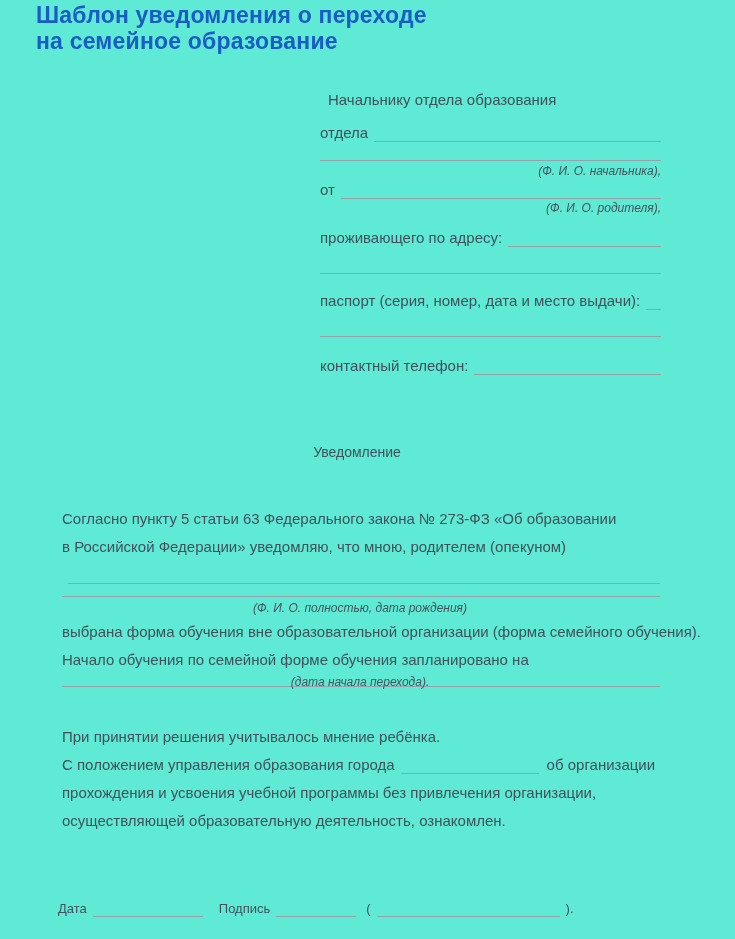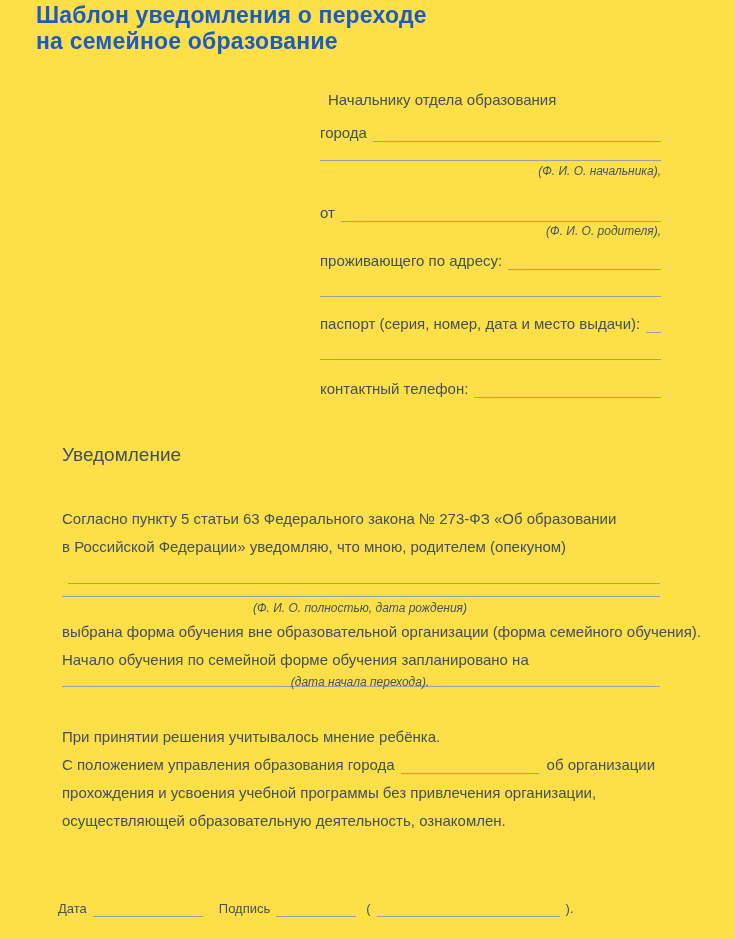--- a/index.html
+++ b/index.html
@@ -1,21 +1,21 @@
 <!DOCTYPE html>
 <html><head>
 <meta charset="utf-8">
 <style>
   html,body{margin:0;padding:0;background:#ffffff;}
   body{
     width:735px;height:939px;
     font-family:"Liberation Sans", sans-serif;
     color:#42505e;
   }
-  .page{position:relative;width:735px;height:939px;background:#fde047;overflow:hidden;}
+  .page{position:relative;width:735px;height:939px;background:#5eead4;overflow:hidden;}
 
   
   .title{
     position:absolute;left:36px;top:2px;margin:0;
     font-size:23px;font-weight:bold;line-height:26px;
     color:#1b5bc4;letter-spacing:0.2px;
   }
   .title .tl{display:block;}
 
   
@@ -28,21 +28,21 @@
   }
   .hr{height:0;border-top:1px solid #97a1ab;}
   .cap{
     font-size:12px;font-style:italic;color:#46545f;
     text-align:right;line-height:15px;
   }
 
   
   .uved{
     position:absolute;left:62px;top:444px;width:590px;
-    text-align:left;font-size:19px;
+    text-align:center;font-size:14px;
   }
 
   
   .para{position:absolute;left:62px;font-size:15px;line-height:28px;}
   .bline{white-space:nowrap;height:28px;}
   .bline.frow{display:flex;align-items:stretch;width:598px;}
   .bline .fill{margin-bottom:5px;}
   .hrabs{position:absolute;left:62px;width:598px;height:0;border-top:1px solid #97a1ab;}
   .capabs{position:absolute;left:90px;width:540px;font-size:12px;font-style:italic;color:#46545f;text-align:center;line-height:15px;}
 
@@ -69,28 +69,28 @@
 
   <h1 class="title">
     <span class="tl">Шаблон уведомления о переходе</span>
     <span class="tl">на семейное образование</span>
   </h1>
 
   <div class="addr">
     <div class="arow">Начальнику отдела образования</div>
 
     <div class="frow" style="margin-top:14px">
-      <span>города</span>
+      <span>отдела</span>
       <span class="fill"></span>
     </div>
 
     <div class="hr" style="margin-top:18px"></div>
     <div class="cap" style="margin-top:3px">(Ф. И. О. начальника),</div>
 
-    <div class="frow" style="margin-top:24px">
+    <div class="frow" style="margin-top:1px">
       <span>от</span>
       <span class="fill"></span>
     </div>
     <div class="cap" style="margin-top:2px">(Ф. И. О. родителя),</div>
 
     <div class="frow" style="margin-top:12px">
       <span>проживающего по адресу:</span>
       <span class="fill"></span>
     </div>
     <div class="hr" style="margin-top:26px"></div>

